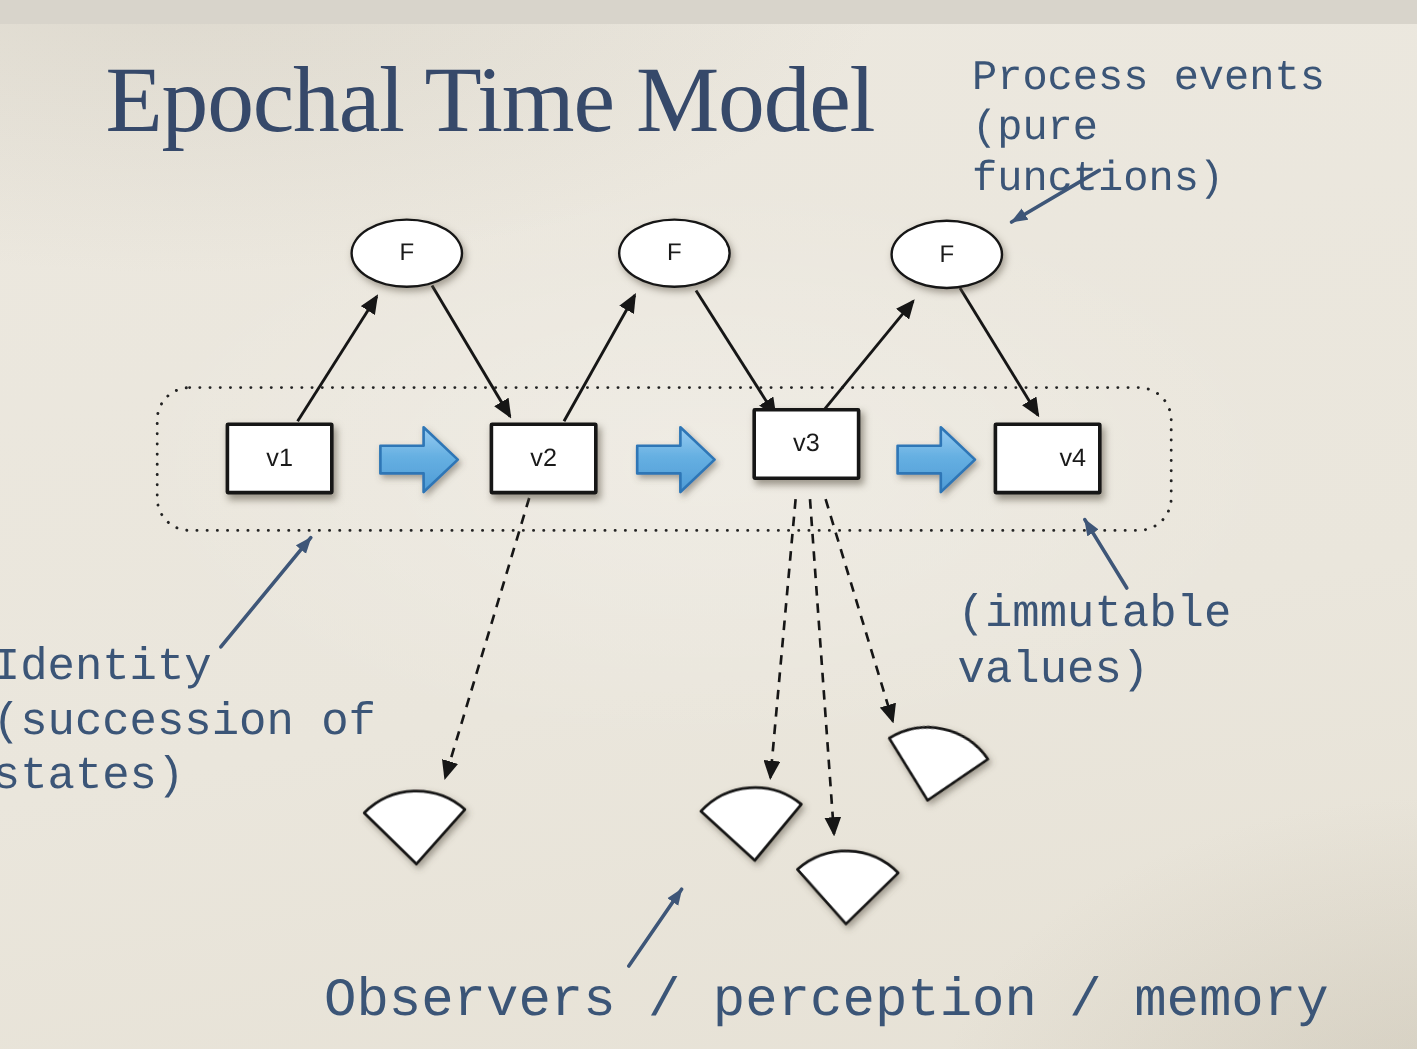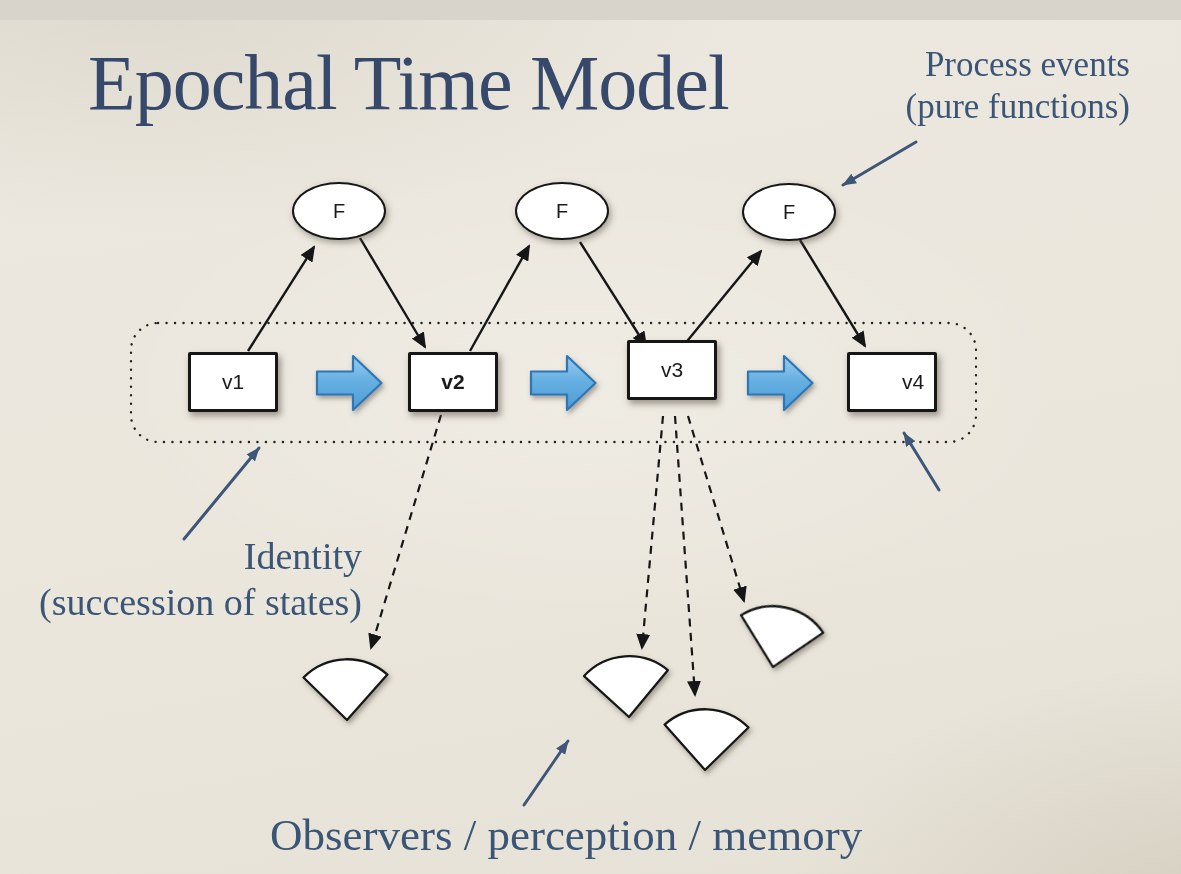--- a/index.html
+++ b/index.html
@@ -15,21 +15,21 @@
       radial-gradient(700px 340px at 50% 42%, rgba(255,255,255,0.22), rgba(255,255,255,0) 70%),
       linear-gradient(170deg, #ece8df, #eae6dc 60%, #e6e1d5);
     margin-top: 20px;
   }
   .diagram-svg{position:absolute;left:0;top:0;}
   .title{
     position:absolute;left:88px;top:18px;margin:0;
     font-size:78px;font-weight:normal;letter-spacing:-1px;
     color:#36496a;white-space:nowrap;
   }
-  .anno{position:absolute;color:#3b5577;text-align:right;line-height:1.2;}
+  .anno{position:absolute;color:#3b5577;text-align:left;line-height:1.2;font-family:Liberation Mono, monospace;}
   .anno-process{left:810px;top:24px;width:320px;font-size:35px;}
   .anno-identity{left:-6px;top:514px;width:368px;font-size:38px;}
   .anno-states{left:798px;top:470px;width:378px;font-size:38px;}
   .anno-observers{left:270px;top:788px;width:545px;font-size:45px;white-space:nowrap;}
   .node{
     position:absolute;box-sizing:border-box;background:#fff;
     display:flex;align-items:center;justify-content:center;
     font-family:"Liberation Sans", sans-serif;color:#1a1a1a;
   }
   .enode{
@@ -103,40 +103,41 @@
     <div>Process events</div>
     <div>(pure functions)</div>
   </div>
 
   <div class="anno anno-identity">
     <div>Identity</div>
     <div>(succession of states)</div>
   </div>
 
   <div class="anno anno-states">
+    <div>(immutable values)</div>
   </div>
 
   <div class="anno anno-observers">Observers / perception / memory</div>
 
   <div class="node enode" style="left:292px;top:162px;">
     <span>F</span>
   </div>
   <div class="node enode" style="left:515px;top:162px;">
     <span>F</span>
   </div>
   <div class="node enode" style="left:742px;top:163px;">
     <span>F</span>
   </div>
 
   <div class="node snode" style="left:188px;top:332px;">
     <span>v1</span>
   </div>
-  <div class="node snode" style="left:408px;top:332px;font-weight:bold;">
+  <div class="node snode" style="left:408px;top:332px;">
     <span>v2</span>
   </div>
   <div class="node snode" style="left:627px;top:320px;">
     <span>v3</span>
   </div>
-  <div class="node snode" style="left:847px;top:332px;padding-left:42px;">
+  <div class="node snode" style="left:828px;top:332px;padding-left:42px;">
     <span>v4</span>
   </div>
 
 </div>
 
 </body></html>

